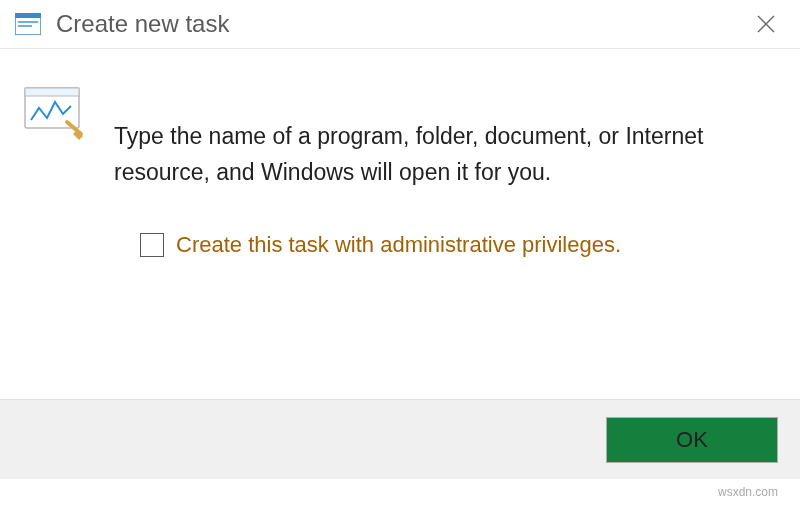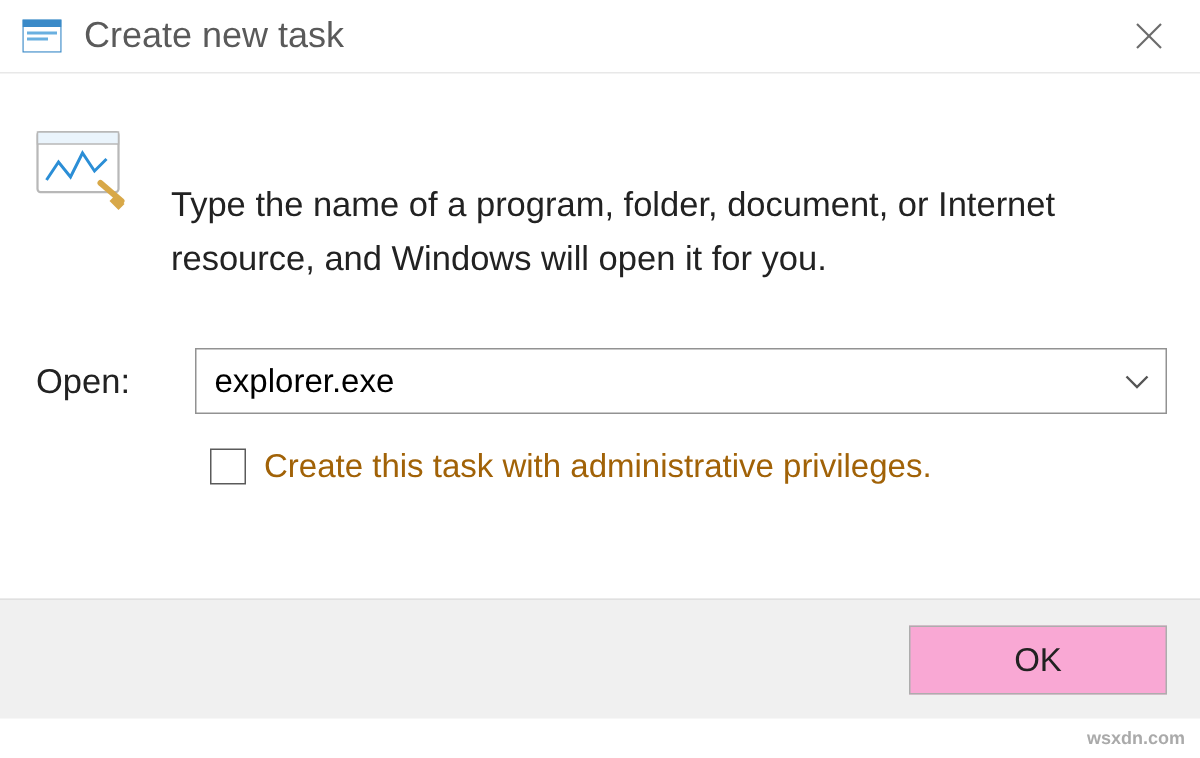--- a/index.html
+++ b/index.html
@@ -129,38 +129,37 @@
       height: 80px;
       display: flex;
       align-items: center;
       justify-content: flex-end;
       gap: 18px;
       padding-right: 22px;
     }
     .btn {
       min-width: 172px;
       height: 46px;
-      background: #f9a8d4;
+      background: #15803d;
       border: 1px solid #adadad;
       font-size: 22px;
       font-family: inherit;
       color: #222;
       cursor: pointer;
       display: flex;
       align-items: center;
       justify-content: center;
     }
     .watermark {
       position: absolute;
-      right: 10px;
+      right: 22px;
       bottom: 6px;
       font-size: 12px;
       color: #aaa;
       font-family: Arial, sans-serif;
-      font-weight: bold;
     }
   </style>
 </head>
 <body>
 
 <div class="titlebar">
   <div class="title-icon">
     <svg width="26" height="22" viewBox="0 0 26 22">
       <rect x="0" y="0" width="26" height="22" fill="#ffffff" stroke="#3a8ac8" stroke-width="1.5"></rect>
       <rect x="0" y="0" width="26" height="5" fill="#3a8ac8"></rect>
@@ -184,31 +183,20 @@
         <rect x="2" y="4" width="54" height="40" rx="2" fill="#ffffff" stroke="#b8b8b8" stroke-width="1.5"></rect>
         <rect x="2" y="4" width="54" height="8" fill="#eaf4fc" stroke="#b8b8b8" stroke-width="1"></rect>
         <polyline points="8,36 16,24 24,34 32,18 40,30 48,22" fill="none" stroke="#2b8ed6" stroke-width="2"></polyline>
         <path d="M 44 38 L 58 50" stroke="#d8a848" stroke-width="4" stroke-linecap="round"></path>
         <path d="M 54 46 L 60 52 L 56 56 L 50 50 Z" fill="#d8a848"></path>
       </svg>
     </div>
     <div class="info-text">Type the name of a program, folder, document, or Internet resource, and Windows will open it for you.</div>
   </div>
 
-  <div class="open-row">
-    <div class="open-label">Open:</div>
-    <div class="combo">
-      <input class="combo-input" type="text" value="explorer.exe" style="">
-      <div class="combo-chevron">
-        <svg width="18" height="12" viewBox="0 0 18 12">
-          <polyline points="2,3 9,10 16,3" fill="none" stroke="#555" stroke-width="1.6"></polyline>
-        </svg>
-      </div>
-    </div>
-  </div>
 
   <div class="admin-row">
     <div class="checkbox"></div>
     <div class="admin-label">Create this task with administrative privileges.</div>
   </div>
 </div>
 
 <div class="button-bar">
   <button class="btn">OK</button>
 </div>

